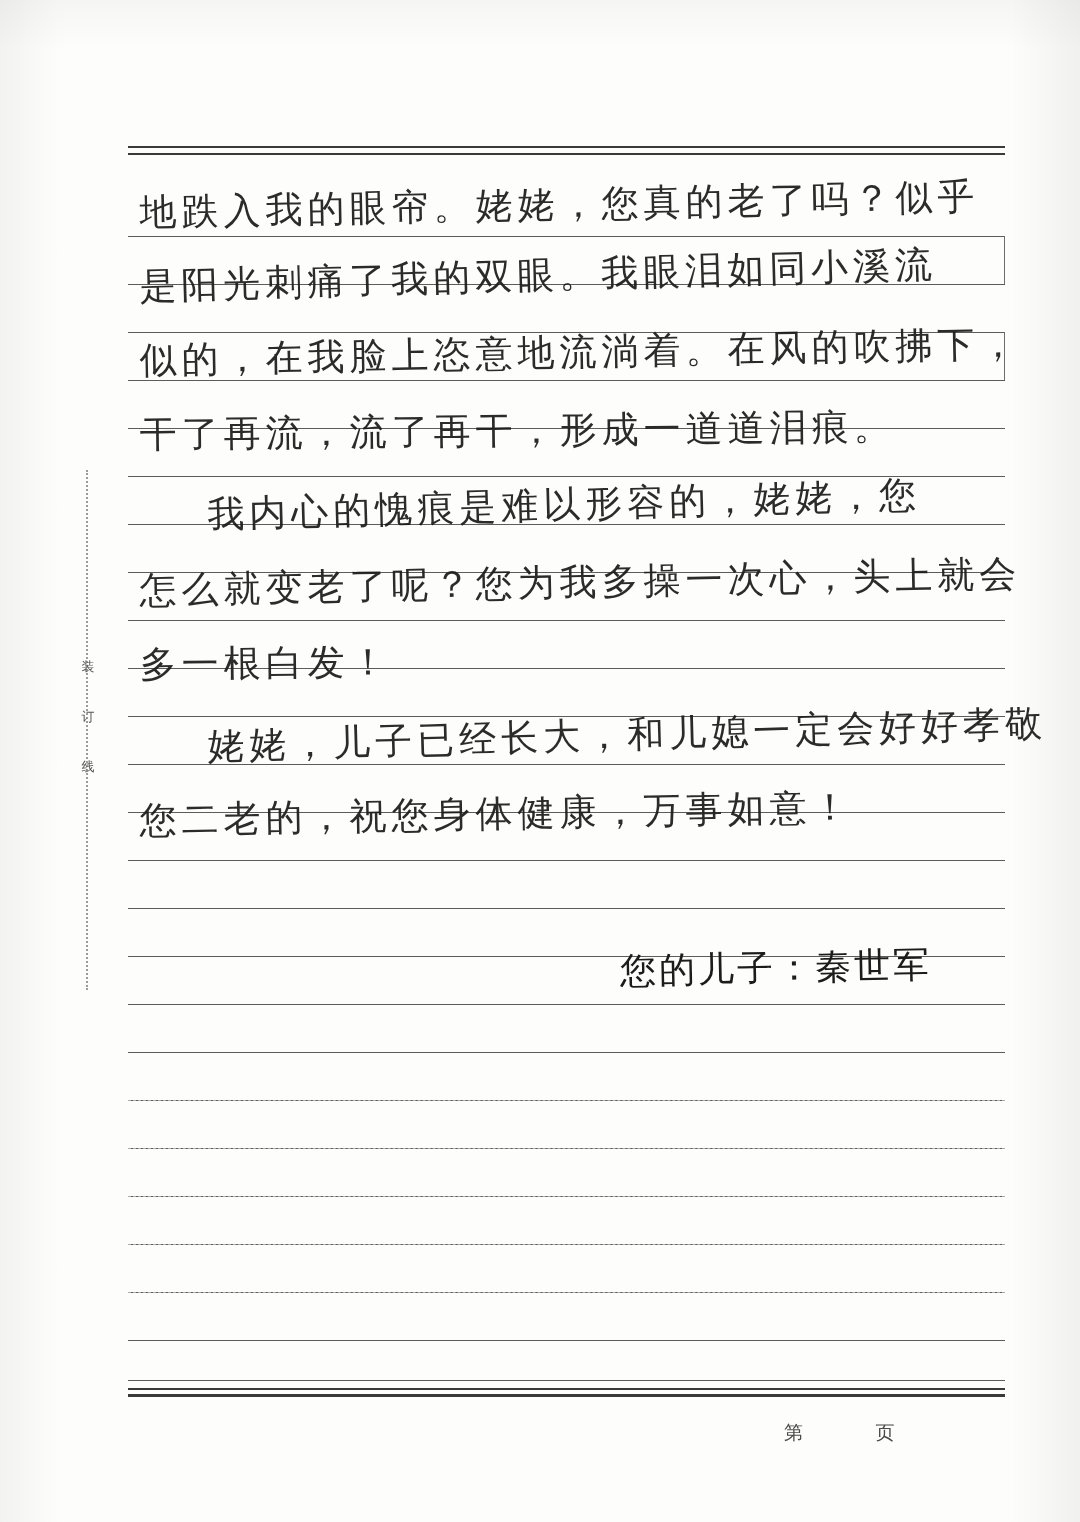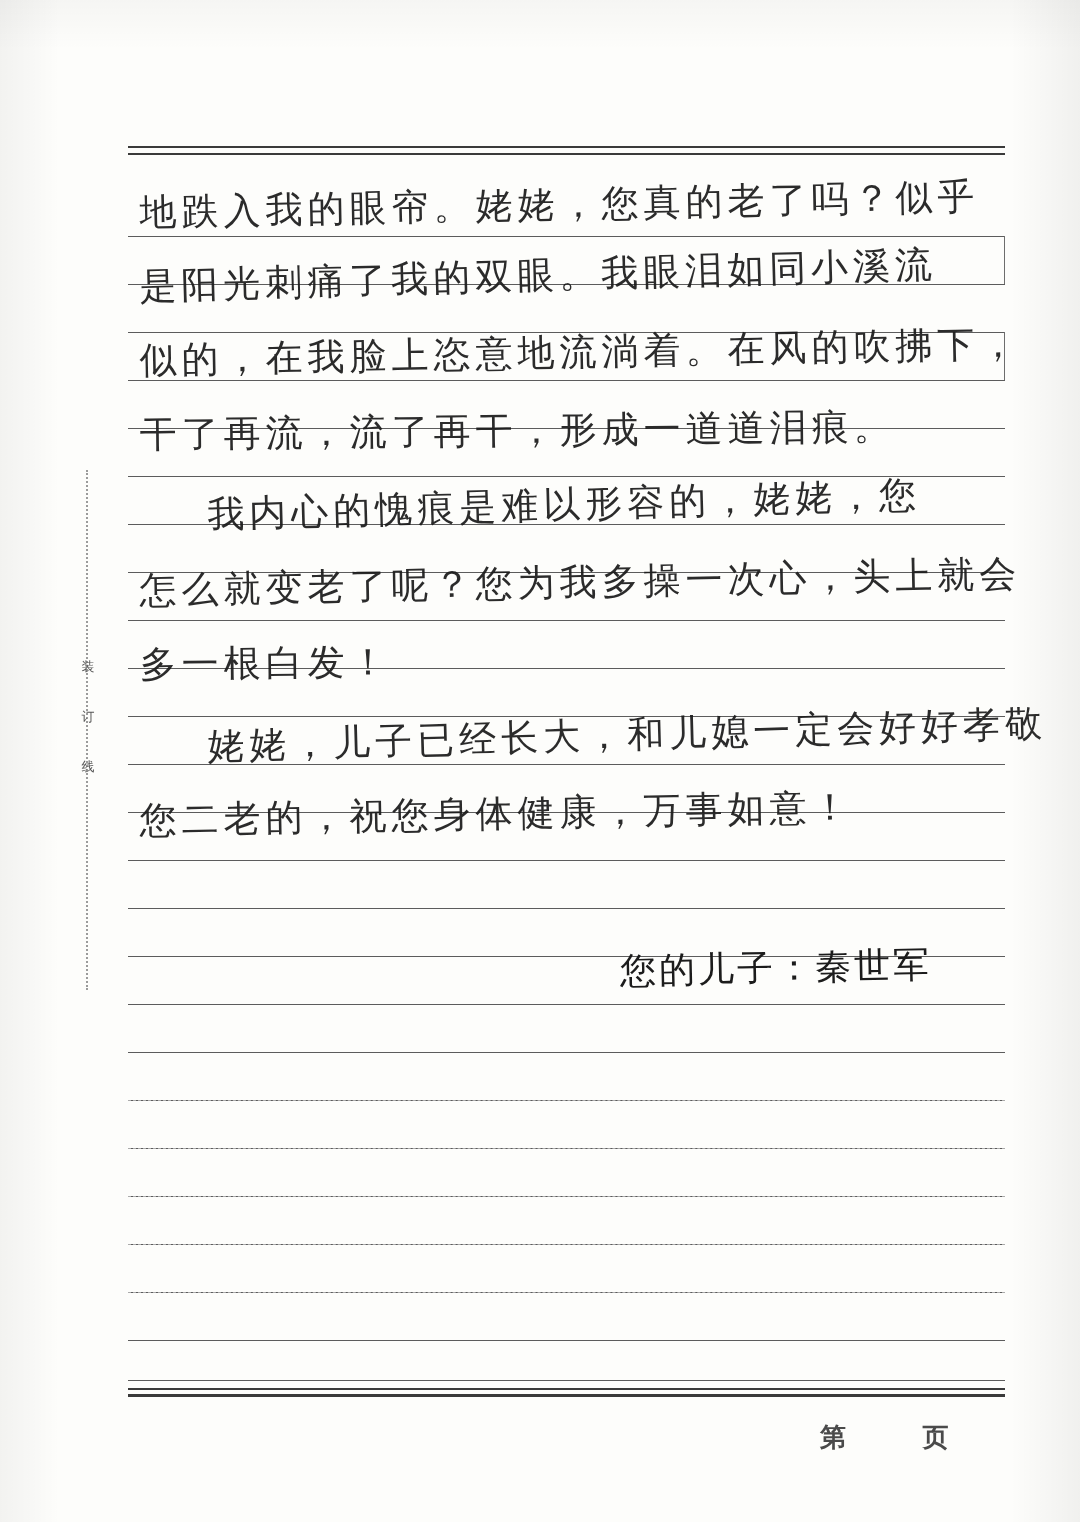--- a/index.html
+++ b/index.html
@@ -133,27 +133,26 @@
     letter-spacing: 3px;
     color: #1c1c1c;
     font-family: "DejaVu Sans", sans-serif;
     transform: rotate(-1.2deg);
     white-space: nowrap;
   }
 
   
   #page-footer {
     position: absolute;
-    left: 820px;
+    left: 784px;
     top: 1420px;
     width: 180px;
-    font-size: 26px;
+    font-size: 19px;
     color: #4a4a4a;
     letter-spacing: 2px;
-    font-weight: bold;
   }
   #page-footer span { display: inline-block; }
   #footer-num-gap { width: 56px; }
 </style>
 </head>
 <body>
 
 <div id="scan-page">
 
   <div class="border-bar" id="top-border-1"></div>

